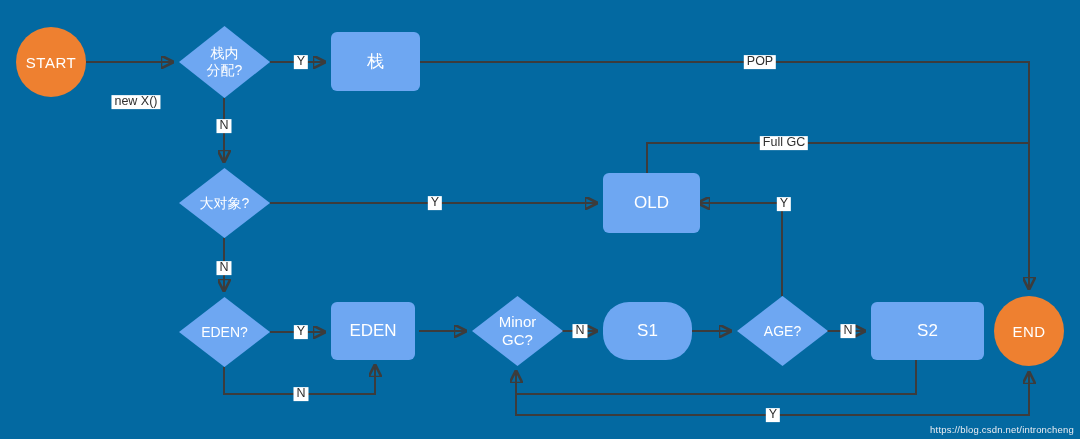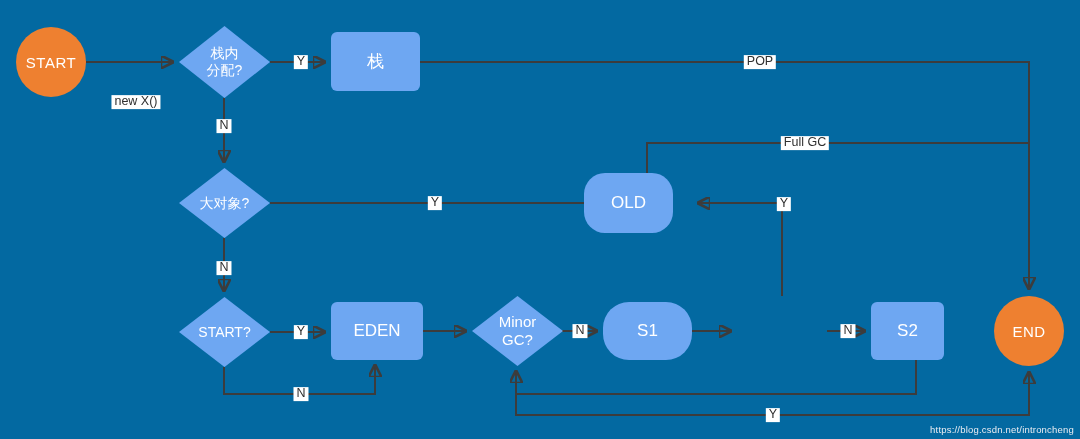--- a/index.html
+++ b/index.html
@@ -102,56 +102,59 @@
   </div>
 
   <div class="node rect" style="left:331px;top:32px;width:89px;height:59px;">
     <span>栈</span>
   </div>
 
   <div class="node diamond" style="left:179px;top:168px;width:91px;height:70px;">
     <span>大对象?</span>
   </div>
 
-  <div class="node rect" style="left:584px;top:173px;width:89px;height:60px;border-radius:21px;">
+  <div class="node rect" style="left:603px;top:173px;width:97px;height:60px;">
     <span>OLD</span>
   </div>
 
   <div class="node diamond" style="left:179px;top:297px;width:91px;height:70px;">
-    <span>START?</span>
+    <span>EDEN?</span>
   </div>
 
-  <div class="node rect" style="left:331px;top:302px;width:92px;height:58px;">
+  <div class="node rect" style="left:331px;top:302px;width:84px;height:58px;">
     <span>EDEN</span>
   </div>
 
   <div class="node diamond" style="left:472px;top:296px;width:91px;height:70px;font-size:15px;">
     <span>Minor</span>
     <span>GC?</span>
   </div>
 
   <div class="node rect" style="left:603px;top:302px;width:89px;height:58px;border-radius:26px;">
     <span>S1</span>
   </div>
 
+  <div class="node diamond" style="left:737px;top:296px;width:91px;height:70px;">
+    <span>AGE?</span>
+  </div>
 
-  <div class="node rect" style="left:871px;top:302px;width:73px;height:58px;">
+  <div class="node rect" style="left:871px;top:302px;width:113px;height:58px;">
     <span>S2</span>
   </div>
 
   <div class="node circle" style="left:994px;top:296px;align-items:center;">
     <span>END</span>
   </div>
 
   <span class="edge-label" style="left:136px;top:62px;margin-top:40px;">new X()</span>
   <span class="edge-label" style="left:301px;top:62px;">Y</span>
   <span class="edge-label" style="left:760px;top:62px;">POP</span>
   <span class="edge-label" style="left:224px;top:126px;">N</span>
   <span class="edge-label" style="left:435px;top:203px;">Y</span>
-  <span class="edge-label" style="left:805px;top:143px;">Full GC</span>
+  <span class="edge-label" style="left:784px;top:143px;">Full GC</span>
   <span class="edge-label" style="left:224px;top:268px;">N</span>
   <span class="edge-label" style="left:301px;top:332px;">Y</span>
   <span class="edge-label" style="left:301px;top:394px;">N</span>
   <span class="edge-label" style="left:580px;top:331px;">N</span>
   <span class="edge-label" style="left:784px;top:204px;">Y</span>
   <span class="edge-label" style="left:848px;top:331px;">N</span>
   <span class="edge-label" style="left:773px;top:415px;">Y</span>
 
   <div class="watermark">https://blog.csdn.net/introncheng</div>
 </div>

